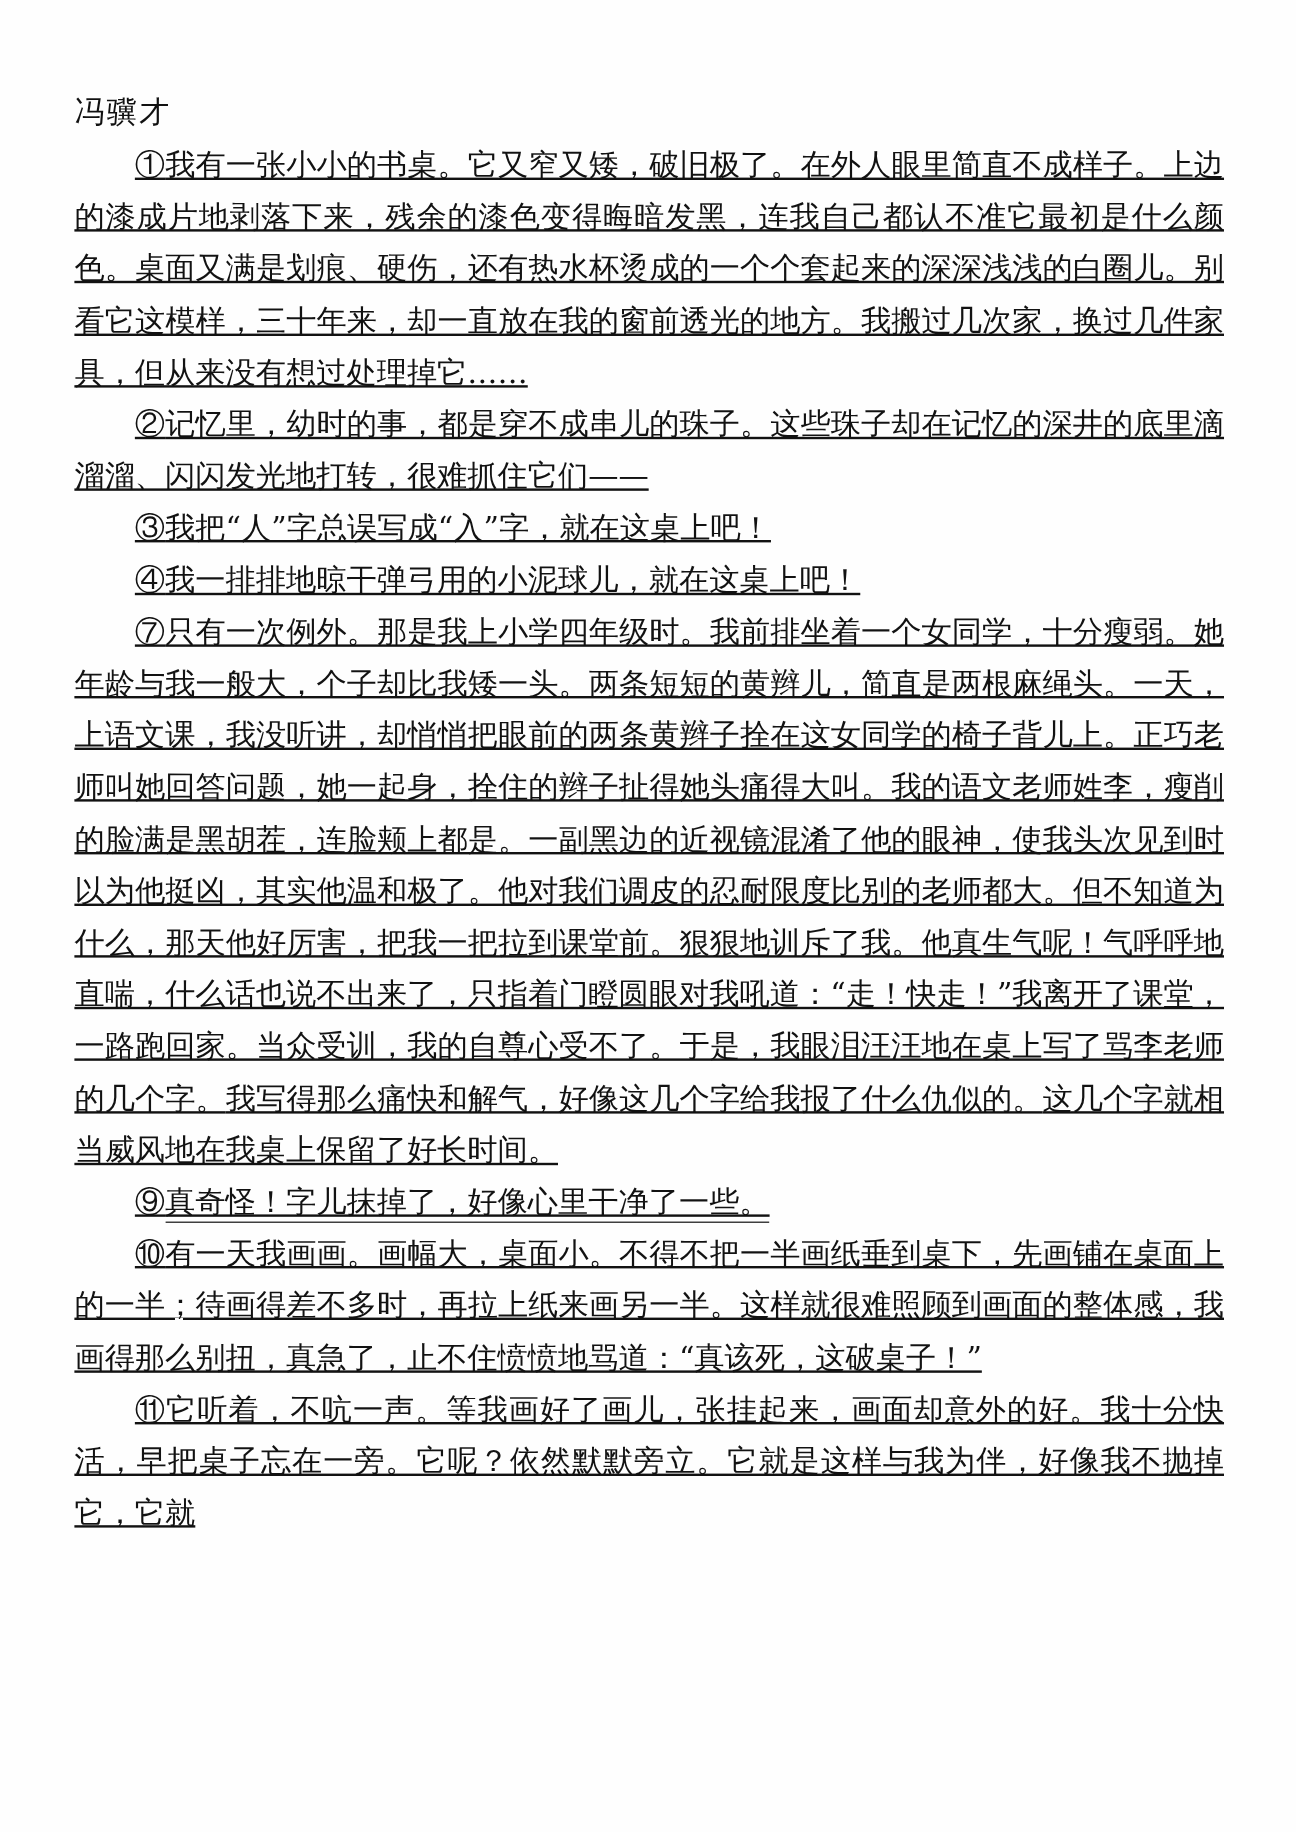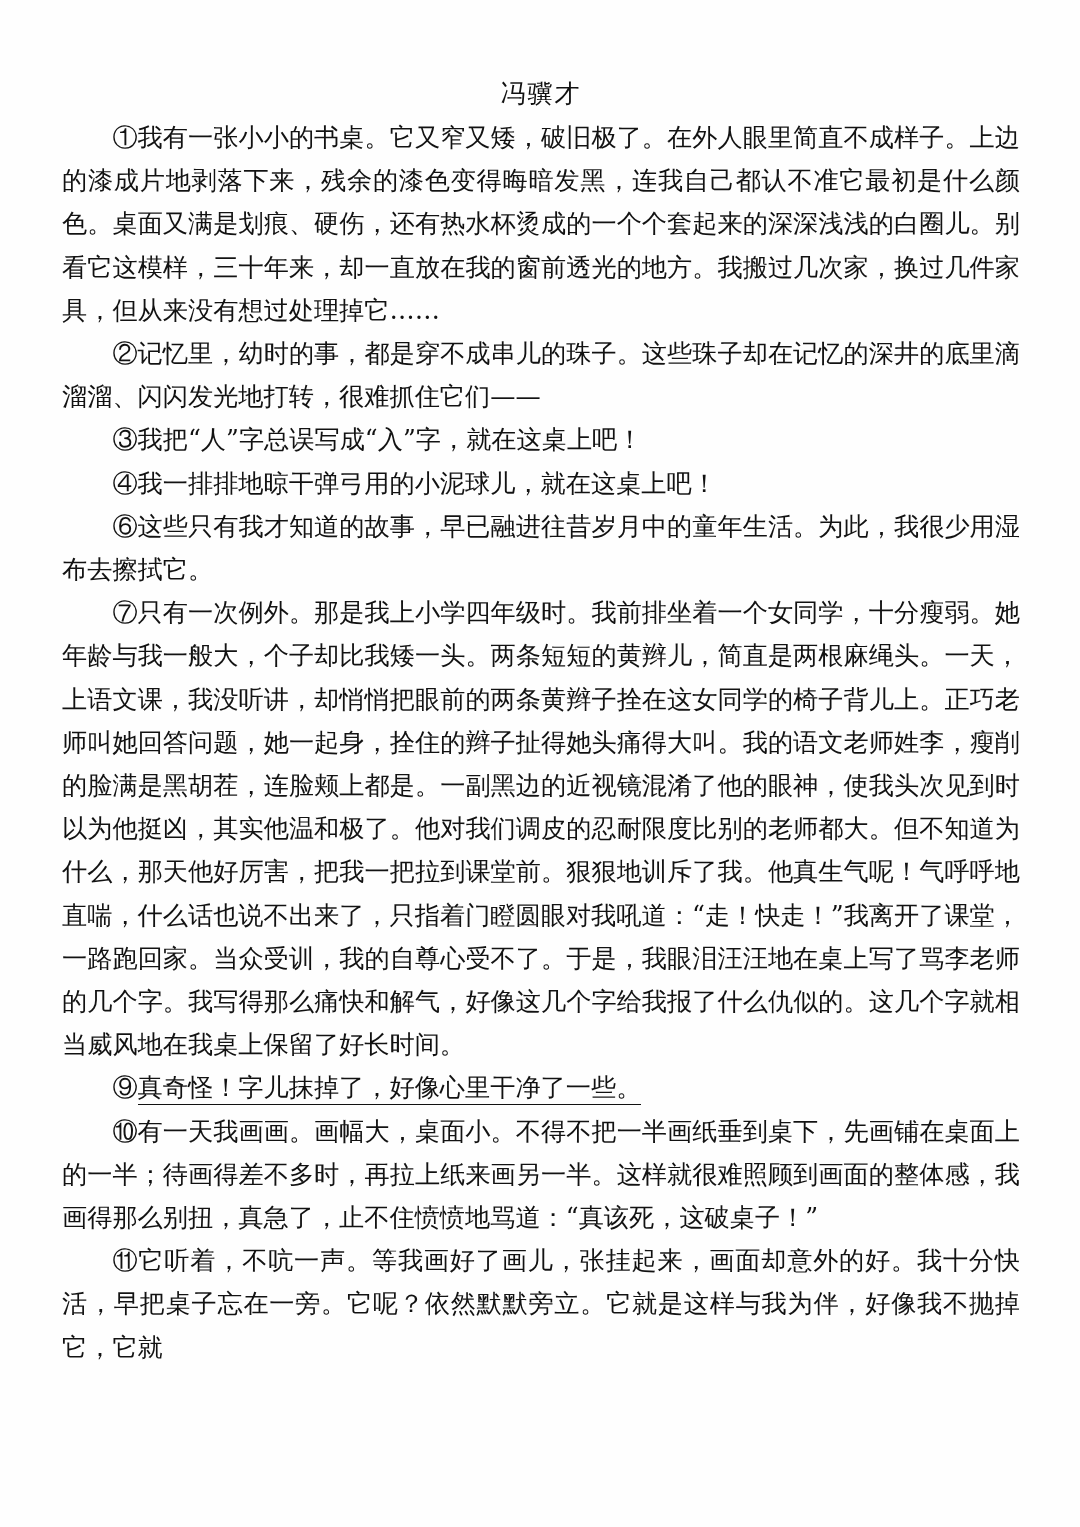--- a/index.html
+++ b/index.html
@@ -16,41 +16,41 @@
   }
   .page {
     position: relative;
     width: 1080px;
     height: 1527px;
     background: #fefefe;
     box-sizing: border-box;
     padding: 62px 60px 0 62px;
   }
   .author-line {
-    text-align: center;
     font-size: 25px;
     line-height: 40px;
     letter-spacing: 2px;
     margin: 12px 0 2px 0;
     font-family: "DejaVu Serif", "Liberation Serif", serif;
   }
   .passage {
     font-family: "DejaVu Serif", "Liberation Serif", serif;
     font-size: 25.2px;
     line-height: 43.2px;
     text-align: justify;
     text-justify: inter-character;
     letter-spacing: 0px;
     color: #121212;
   }
   .passage p {
     margin: 0;
     text-indent: 2em;
     text-align: justify;
     text-justify: inter-character;
+    text-decoration: underline;
   }
   
   .emph {
     position: relative;
     display: inline;
     text-emphasis: dot under;
     -webkit-text-emphasis: dot under;
     text-emphasis-position: under right;
     -webkit-text-emphasis-position: under right;
   }
@@ -70,21 +70,20 @@
 
     <p><span>①</span><span>我有一张小小的书桌。它又窄又矮，破旧极了。在外人眼里简直不成样子。上边的漆成片地剥落下来，残余的漆色变得晦暗发黑，连我自己都认不准它最初是什么颜色。桌面又满是划痕、硬伤，还有热水杯烫成的一个个套起来的深深浅浅的白圈儿。别看它这模样，三十年来，却一直放在我的窗前透光的地方。我搬过几次家，换过几件家具，但从来没有想过处理掉它……</span></p>
 
     <p><span>②</span><span>记忆里，幼时的事，都是穿不成串儿的珠子。这些珠子却在记忆的深井的底里滴溜溜、闪闪发光地打转，很难抓住它们——</span></p>
 
     <p><span>③</span><span>我把“人”字总误写成“入”字，就在这桌上吧！</span></p>
 
     <p><span>④</span><span>我一排排地晾干弹弓用的小泥球儿，就在这桌上吧！</span></p>
 
 
-    <p><span>⑥</span><span>这些只有我才知道的故事，早已融进往昔岁月中的童年生活。为此，我很少用湿布去擦拭它。</span></p>
 
     <p><span>⑦</span><span>只有一次例外。那是我上小学四年级时。我前排坐着一个女同学，十分瘦弱。她年龄与我一般大，个子却比我矮一头。两条短短的黄辫儿，简直是两根麻绳头。一天，上语文课，我没听讲，却悄悄把眼前的两条黄辫子拴在这女同学的椅子背儿上。正巧老师叫她回答问题，她一起身，拴住的辫子扯得她头痛得大叫。我的语文老师姓李，瘦削的脸满是黑胡茬，连脸颊上都是。一副黑边的近视镜混淆了他的眼神，使我头次见到时以为他挺凶，其实他温和极了。他对我们调皮的忍耐限度比别的老师都大。但不知道为什么，那天他好厉害，把我一把拉到课堂前。狠狠地训斥了我。他真生气呢！气呼呼地直喘，什么话也说不出来了，只指着门瞪圆眼对我吼道：“走！快走！”我离开了课堂，一路跑回家。当众受训，我的自尊心受不了。于是，我眼泪汪汪地在桌上写了骂李老师的几个字。</span><span class="emph">我写得那么痛快和解气，好像这几个字给我报了什么仇似的。</span><span>这几个字就相当威风地在我桌上保留了好长时间。</span></p>
 
 
     <p><span>⑨</span><span class="uline">真奇怪！字儿抹掉了，好像心里干净了一些。</span></p>
 
     <p><span>⑩</span><span>有一天我画画。画幅大，桌面小。不得不把一半画纸垂到桌下，先画铺在桌面上的一半；待画得差不多时，再拉上纸来画另一半。这样就很难照顾到画面的整体感，我画得那么别扭，真急了，止不住愤愤地骂道：“真该死，这破桌子！”</span></p>
 
     <p><span>⑪</span><span>它听着，不吭一声。等我画好了画儿，张挂起来，画面却意外的好。我十分快活，早把桌子忘在一旁。它呢？依然默默旁立。它就是这样与我为伴，好像我不抛掉它，它就</span></p>
 

